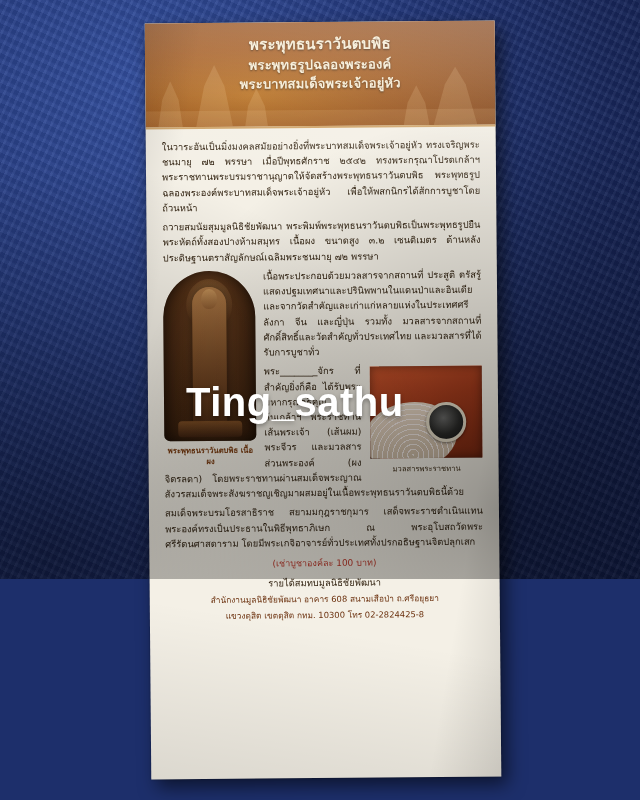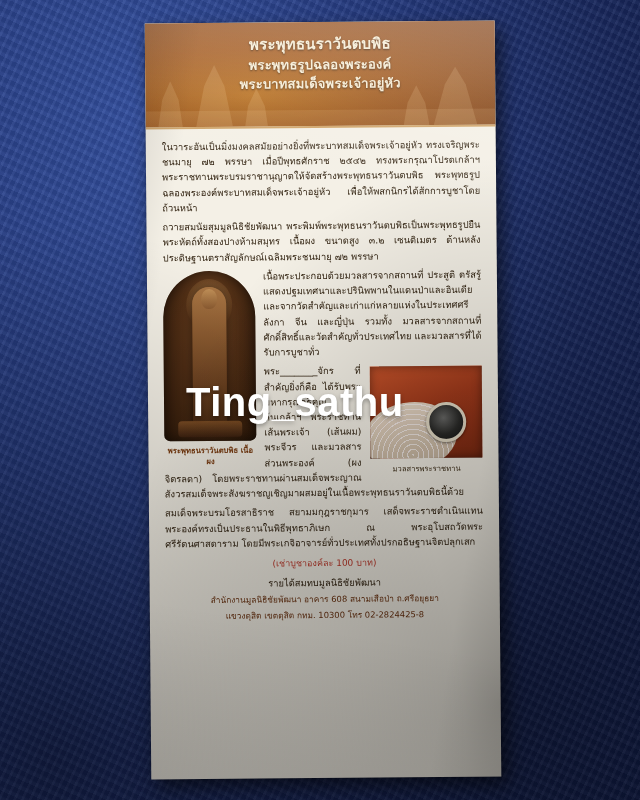--- a/index.html
+++ b/index.html
@@ -11,21 +11,21 @@
     height: 800px;
     overflow: hidden;
     font-family: "DejaVu Sans", sans-serif;
     background: #1d2f6b;
   }
 
   
   #scene {
     position: relative;
     width: 640px;
-    height: 800px;
+    height: 579px;
     background:
       repeating-linear-gradient(115deg, rgba(255,255,255,0.045) 0px, rgba(255,255,255,0.045) 2px, rgba(0,0,0,0.05) 3px, rgba(0,0,0,0.05) 7px),
       repeating-linear-gradient(25deg, rgba(255,255,255,0.03) 0px, rgba(255,255,255,0.03) 3px, rgba(0,0,0,0.06) 5px, rgba(0,0,0,0.06) 9px),
       radial-gradient(ellipse at 22% 14%, #3450a0 0%, #24397c 38%, #18275c 66%, #101b44 100%);
   }
   #scene::after {
     content: "";
     position: absolute;
     inset: 0;
     background:

